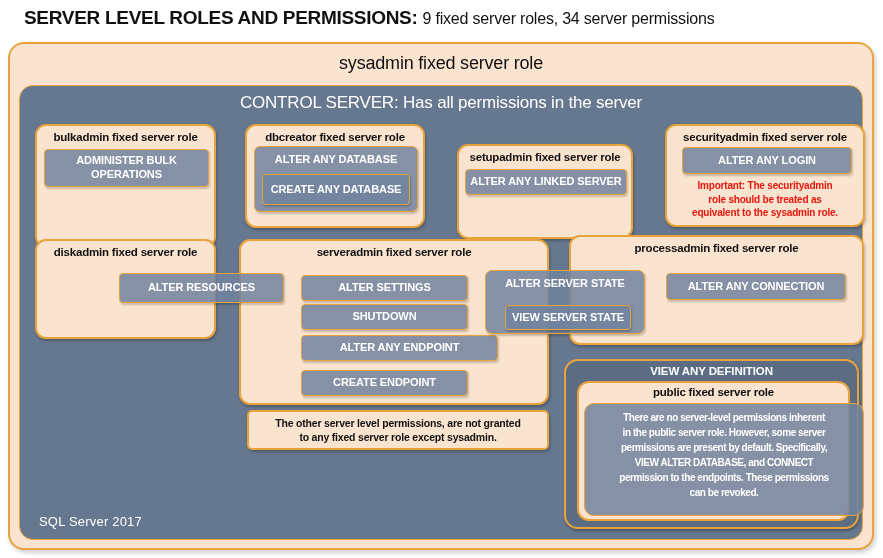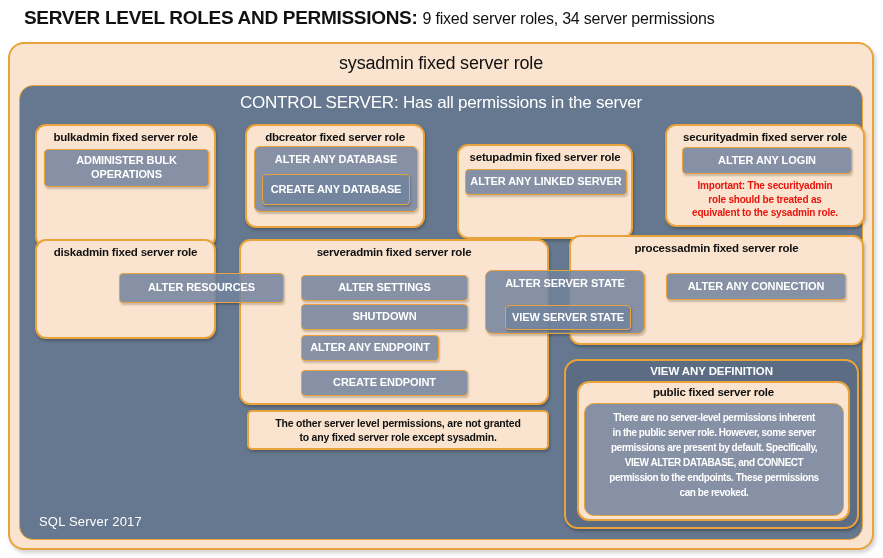--- a/index.html
+++ b/index.html
@@ -46,21 +46,21 @@
     font-weight:bold; font-size:10.5px; letter-spacing:-0.2px; color:#111; text-align:center;
     line-height:1.35; white-space:pre-line; box-shadow:1px 2px 3px rgba(0,0,0,0.25); }
 
   
   .vad-box { position:absolute; box-sizing:border-box; background:#5C6C83;
     border:2px solid #E9A33D; border-radius:14px; box-shadow:1px 2px 3px rgba(0,0,0,0.3); }
   .vad-label { position:absolute; top:4px; left:0; width:100%; text-align:center;
     color:#ffffff; font-weight:bold; font-size:11.5px; letter-spacing:-0.1px; }
   .public-box { position:absolute; left:11px; top:20px; width:273px; height:140px;
     box-sizing:border-box; background:#FAE4CF; border:2px solid #E9A33D; border-radius:12px; }
-  .pub-body { position:absolute; left:5px; top:20px; width:260px; height:113px;
+  .pub-body { position:absolute; left:5px; top:20px; width:280px; height:113px;
     box-sizing:border-box; background:rgba(113,131,158,0.85); border:1.5px solid #E9A33D;
     border-radius:10px; color:#ffffff; font-weight:bold; font-size:10px; letter-spacing:-0.45px;
     text-align:center; line-height:1.5; white-space:pre-line; padding-top:6px; }
 
   .footer-label { position:absolute; left:19px; bottom:10px; color:#ffffff; font-size:13px; letter-spacing:0.2px; }
 </style>
 </head>
 <body>
 
 <div class="stage">
@@ -103,21 +103,21 @@
       </div>
 
       <div class="role-box" style="left:15px; top:153px; width:181px; height:100px;">
         <div class="role-title">diskadmin fixed server role</div>
       </div>
 
       <div class="role-box" style="left:219px; top:153px; width:310px; height:166px;">
         <div class="role-title">serveradmin fixed server role</div>
         <div class="perm-box" style="left:60px; top:34px;  width:167px; height:26px;">ALTER SETTINGS</div>
         <div class="perm-box" style="left:60px; top:63px;  width:167px; height:26px;">SHUTDOWN</div>
-        <div class="perm-box" style="left:60px; top:94px;  width:138px; height:26px;">ALTER ANY ENDPOINT</div>
+        <div class="perm-box" style="left:60px; top:94px;  width:197px; height:26px;">ALTER ANY ENDPOINT</div>
         <div class="perm-box" style="left:60px; top:129px; width:167px; height:26px;">CREATE ENDPOINT</div>
       </div>
 
       <div class="role-box" style="left:549px; top:149px; width:295px; height:110px;">
         <div class="role-title">processadmin fixed server role</div>
         <div class="perm-box" style="left:95px; top:36px; width:180px; height:27px;">ALTER ANY CONNECTION</div>
       </div>
 
       <div class="perm-box" style="left:99px; top:187px; width:165px; height:30px;">ALTER RESOURCES</div>
 

